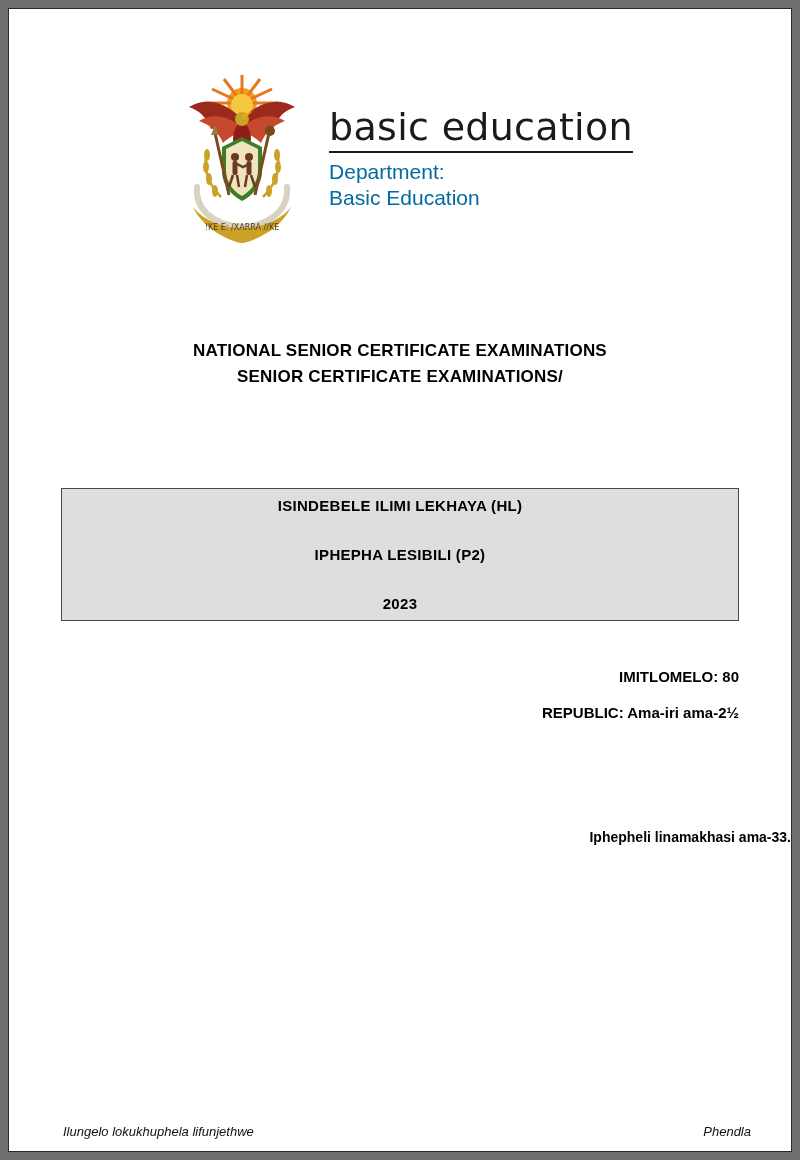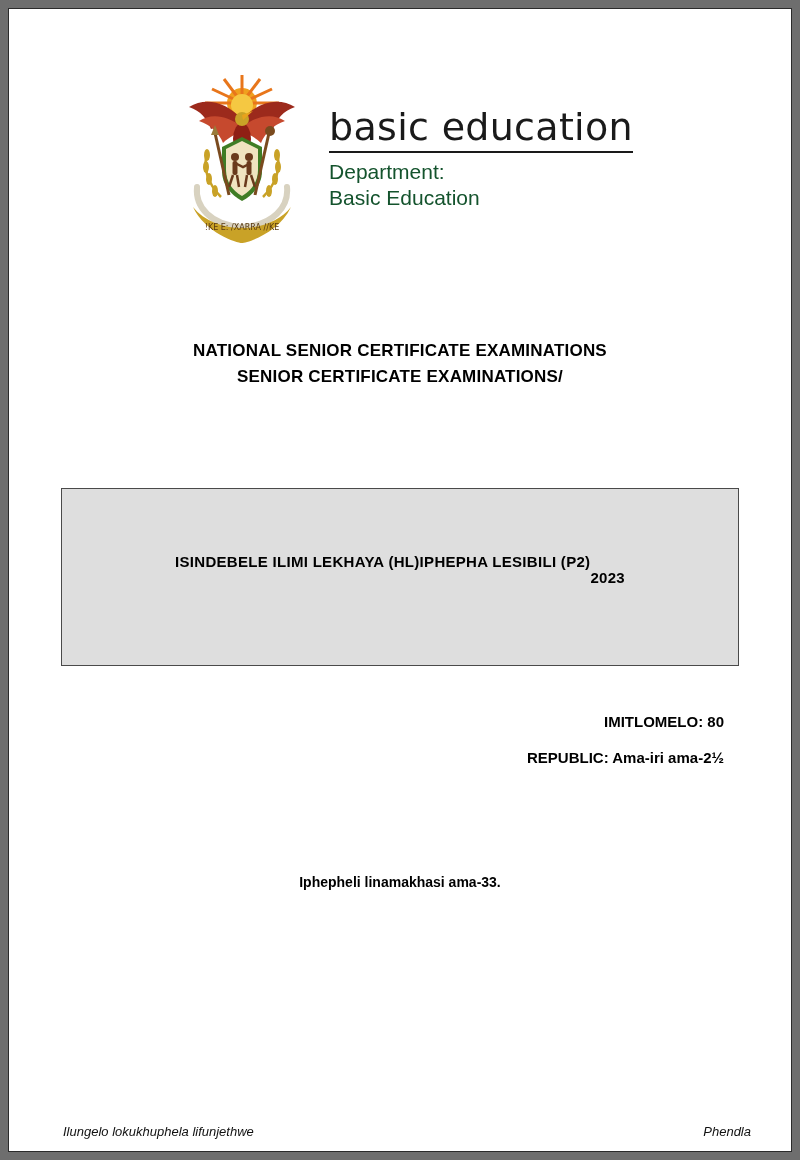--- a/index.html
+++ b/index.html
@@ -49,21 +49,21 @@
     letter-spacing: 0.3px;
     color: #1a1a1a;
     padding-bottom: 2px;
     border-bottom: 2px solid #1a1a1a;
     display: inline-block;
     font-family: "DejaVu Sans", sans-serif;
   }
   .dept-line1, .dept-line2 {
     font-size: 21px;
     line-height: 26px;
-    color: #14532d;
+    color: #0369a1;
     font-family: "Liberation Sans", sans-serif;
   }
   .dept-line1 { margin-top: 6px; }
   .dept-line3 {
     font-size: 21px;
     line-height: 26px;
     font-weight: bold;
     color: #1a1a1a;
     margin-top: 1px;
     font-family: "Liberation Sans", sans-serif;
@@ -77,52 +77,52 @@
     font-weight: bold;
     line-height: 26px;
     letter-spacing: 0.2px;
   }
 
   
   .subject-box {
     margin: 98px 52px 0 52px;
     border: 1px solid #4a4a4a;
     background: #dedede;
-    height: 178px;
+    height: 133px;
     box-sizing: border-box;
     display: flex;
-    flex-direction: row;
+    flex-direction: column;
     align-items: center;
     justify-content: center;
   }
   .subject-line {
     font-size: 15px;
     font-weight: bold;
     letter-spacing: 0.3px;
     margin: 0;
   }
   .subject-line.l1 { margin-bottom: 32px; }
   .subject-line.l2 { margin-bottom: 32px; }
 
   
   .marks-block {
     margin-top: 38px;
-    padding-right: 67px;
+    padding-right: 52px;
     text-align: right;
   }
   .marks-line {
     font-size: 15px;
     font-weight: bold;
     line-height: 36px;
   }
 
   
   .pages-note {
     margin-top: 98px;
-    text-align: center;
+    text-align: right;
     font-size: 14px;
     font-weight: bold;
   }
 
   
   .footer {
     position: absolute;
     left: 14px;
     right: 0;
     bottom: 12px;

